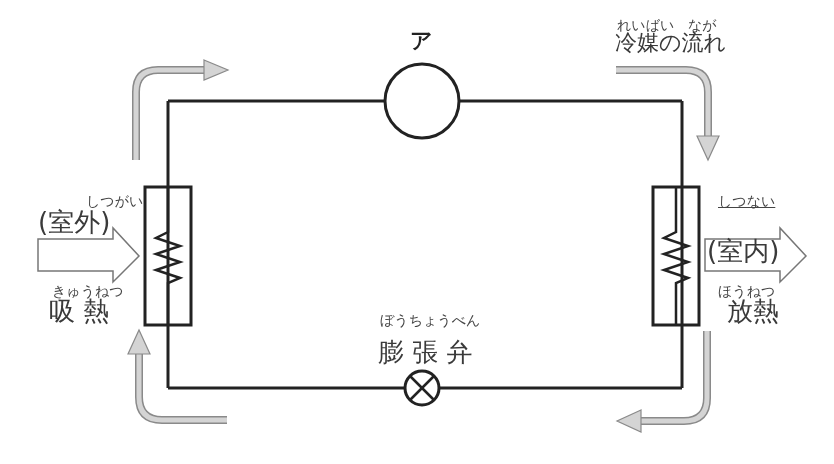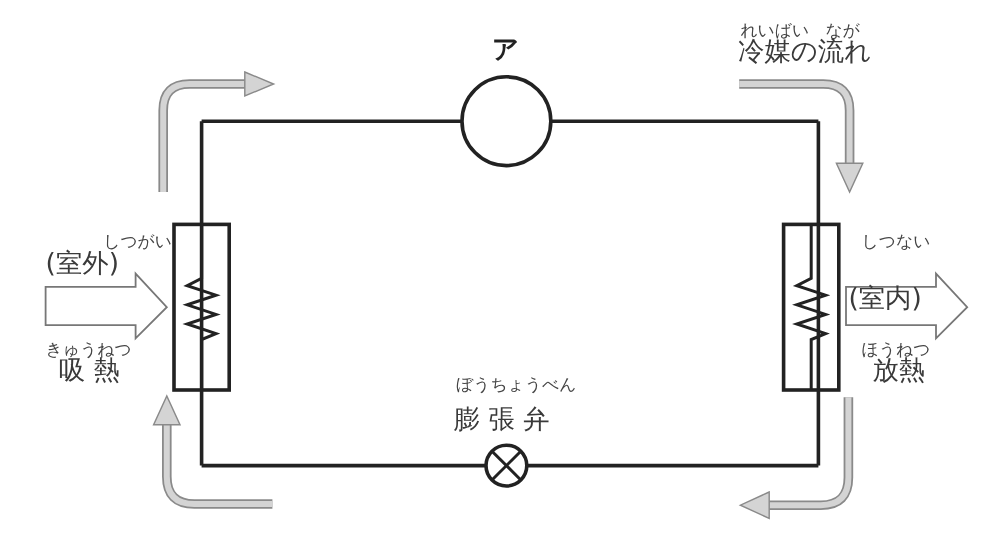--- a/index.html
+++ b/index.html
@@ -1,20 +1,20 @@
 <!DOCTYPE html>
 <html><head>
   <meta charset="utf-8">
   <style>
     html, body { margin: 0; padding: 0; background: #ffffff; }
     body { width: 834px; height: 464px; position: relative; overflow: hidden; font-family: "DejaVu Sans", sans-serif; color: #333; }
     svg { position: absolute; left: 0; top: 0; }
     .lbl { position: absolute; white-space: nowrap; color: #3a3a3a; }
     .ruby { position: absolute; white-space: nowrap; font-size: 14px; color: #444; }
-    .big { font-size: 22px; }
+    .big { font-size: 26px; }
     .title { font-size: 22px; }
     .comp { font-size: 22px; font-weight: bold; color: #222; }
   </style>
 </head>
 <body>
 
 <svg width="834" height="464" viewBox="0 0 834 464">
 
   <g stroke="#222" stroke-width="3" fill="none">
     <line x1="168" y1="101" x2="385" y2="101"></line>
@@ -72,22 +72,22 @@
 </svg>
 
 <div class="lbl comp" style="left:410px; top:26px;">ア</div>
 
 <div class="ruby" style="left:617px; top:17px;">れいばい</div>
 <div class="ruby" style="left:688px; top:17px;">なが</div>
 <div class="lbl title" style="left:615px; top:28px;text-align:right;">冷媒の流れ</div>
 
 <div class="ruby" style="left:53px; top:193px;margin-left:33px;">しつがい</div>
 <div class="lbl big" style="left:38px; top:205px;">(室外)</div>
-<div class="ruby" style="left:38px; top:283px;text-align:center;">きゅうねつ</div>
+<div class="ruby" style="left:52px; top:283px;text-align:center;">きゅうねつ</div>
 <div class="lbl big" style="left:49px; top:294px;">吸 熱</div>
 
-<div class="ruby" style="left:718px; top:193px;">しつない</div>
+<div class="ruby" style="left:718px; top:193px;text-decoration:underline;">しつない</div>
 <div class="lbl big" style="left:707px; top:205px;margin-top:29px;">(室内)</div>
 <div class="ruby" style="left:718px; top:283px;">ほうねつ</div>
 <div class="lbl big" style="left:716px; top:294px;margin-left:11px;">放熱</div>
 
 <div class="ruby" style="left:380px; top:312px;">ぼうちょうべん</div>
 <div class="lbl big" style="left:378px; top:335px;">膨 張 弁</div>
 
 </body></html>

